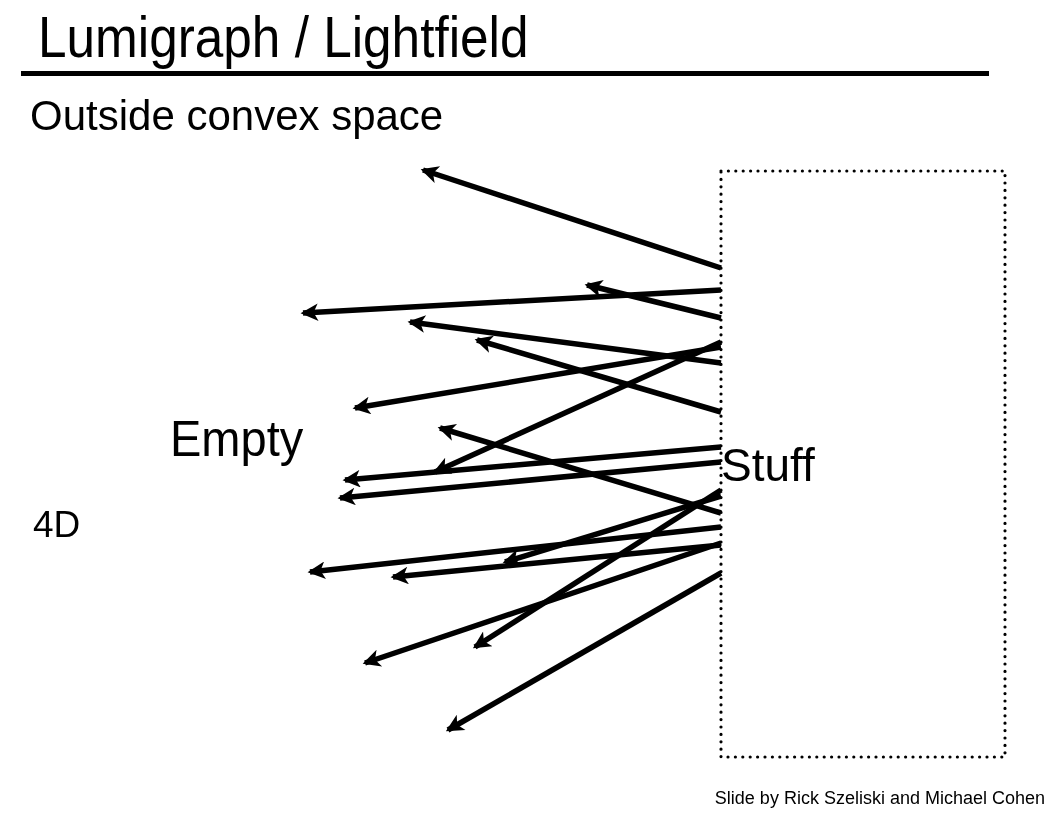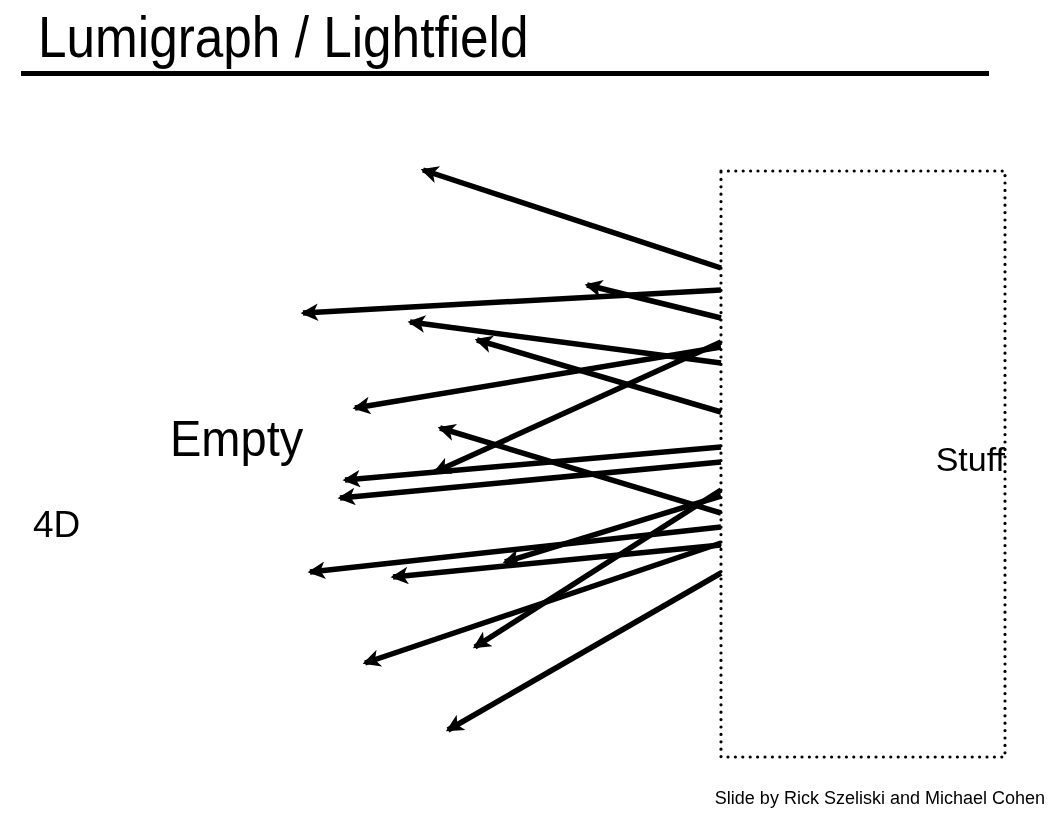--- a/index.html
+++ b/index.html
@@ -31,22 +31,22 @@
     font-size:50px;
     transform:scaleX(0.94);
     transform-origin:0 0;
   }
   .dim-label{
     left:33px;top:504px;
     font-size:37px;
   }
   .stuff-label{
     left:721px;top:440px;width:284px;
-    text-align:right;
-    font-size:34px;
+    text-align:left;
+    font-size:46px;
   }
   .credit{
     right:12px;top:788px;
     font-size:18px;
     text-align:right;
   }
   svg.diagram{
     position:absolute;left:0;top:0;
     width:1057px;height:813px;
   }
@@ -63,20 +63,21 @@
     stroke-linecap:butt;
   }
 </style>
 </head>
 <body>
 
 <div class="slide">
 
   <div class="abs title">Lumigraph / Lightfield</div>
   <div class="title-rule"></div>
+  <div class="abs subtitle">Outside convex space</div>
 
   <svg class="diagram" viewBox="0 0 1057 813" xmlns="http://www.w3.org/2000/svg">
     <defs>
       <marker id="arrowhead" viewBox="0 0 10 10" refX="8.6" refY="5" markerWidth="4.6" markerHeight="3.2" orient="auto" markerUnits="strokeWidth">
         <path d="M0,0 L10,5 L0,10 L2.6,5 Z" fill="#000"></path>
       </marker>
     </defs>
     <g>
         <rect x="721" y="171" width="284" height="586" class="stuff-box"></rect>
         <line x1="721" y1="268" x2="423" y2="170" class="ray" marker-end="url(#arrowhead)"></line>

